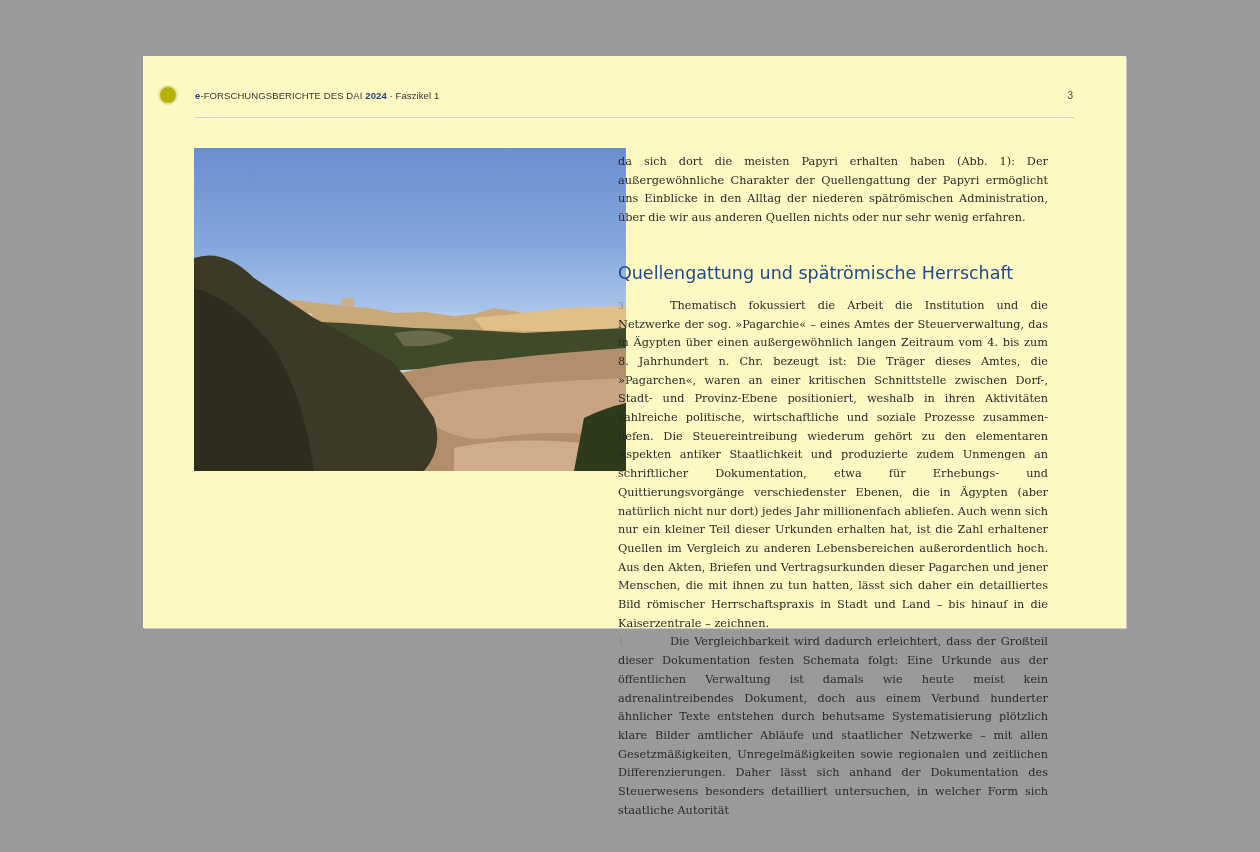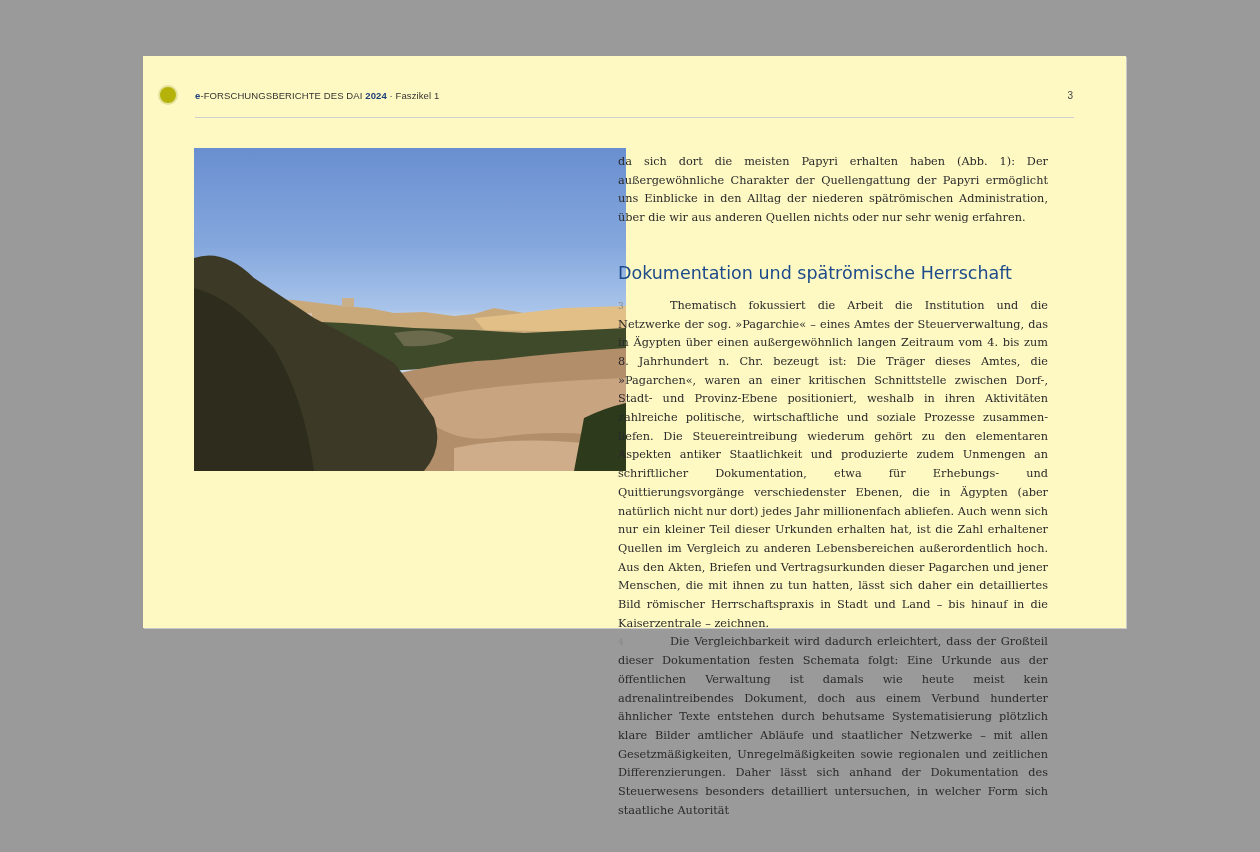--- a/index.html
+++ b/index.html
@@ -127,21 +127,21 @@
 
         <path d="M0 110 Q30 100 60 130 Q90 150 120 170 Q160 190 200 215 Q220 240 240 270 Q250 300 230 323 L0 323 Z" fill="#3c3a26"></path>
         <path d="M0 140 Q40 150 80 200 Q110 250 120 323 L0 323 Z" fill="#2e2d1d"></path>
         <path d="M390 270 Q410 260 432 255 L432 323 L380 323 Z" fill="#2d3a1c"></path>
       </svg>
     </div>
   </div>
 
   <div class="column">
     <p>da sich dort die meisten Papyri erhalten haben (Abb. 1): Der außergewöhnliche Charakter der Quellengattung der Papyri ermöglicht uns Einblicke in den Alltag der niederen spätrömischen Administration, über die wir aus anderen Quellen nichts oder nur sehr wenig erfahren.</p>
-    <h2 class="section-heading">Dokumentation und spätrömische Herrschaft</h2>
+    <h2 class="section-heading">Quellengattung und spätrömische Herrschaft</h2>
     <p>
       <span class="para-num">3</span><span>Thematisch fokussiert die Arbeit die Institution und die Netzwerke der sog. »Pagarchie« – eines Amtes der Steuerverwaltung, das in Ägypten über einen außergewöhnlich langen Zeitraum vom 4. bis zum 8. Jahrhundert n. Chr. bezeugt ist: Die Träger dieses Amtes, die »Pagarchen«, waren an einer kritischen Schnitt­stelle zwischen Dorf-, Stadt- und Provinz-Ebene positioniert, weshalb in ihren Aktivitäten zahlreiche politische, wirtschaftliche und soziale Prozesse zusammen­liefen. Die Steuereintreibung wiederum gehört zu den elementaren Aspekten an­tiker Staatlichkeit und produzierte zudem Unmengen an schriftlicher Dokumenta­tion, etwa für Erhebungs- und Quittierungsvorgänge verschiedenster Ebenen, die in Ägypten (aber natürlich nicht nur dort) jedes Jahr millionenfach abliefen. Auch wenn sich nur ein kleiner Teil dieser Urkunden erhalten hat, ist die Zahl erhaltener Quellen im Vergleich zu anderen Lebensbereichen außerordentlich hoch. Aus den Akten, Briefen und Vertragsurkunden dieser Pagarchen und jener Menschen, die mit ihnen zu tun hatten, lässt sich daher ein detailliertes Bild römischer Herr­schaftspraxis in Stadt und Land – bis hinauf in die Kaiserzentrale – zeichnen.</span>
     </p>
     <p>
       <span class="para-num">4</span><span>Die Vergleichbarkeit wird dadurch erleichtert, dass der Großteil dieser Dokumentation festen Schemata folgt: Eine Urkunde aus der öffentlichen Verwal­tung ist damals wie heute meist kein adrenalintreibendes Dokument, doch aus einem Verbund hunderter ähnlicher Texte entstehen durch behutsame Systema­tisierung plötzlich klare Bilder amtlicher Abläufe und staatlicher Netzwerke – mit allen Gesetzmäßigkeiten, Unregelmäßigkeiten sowie regionalen und zeitlichen Differenzierungen. Daher lässt sich anhand der Dokumentation des Steuerwe­sens besonders detailliert untersuchen, in welcher Form sich staatliche Autorität</span>
     </p>
   </div>
 </div>
 
 </body></html>

